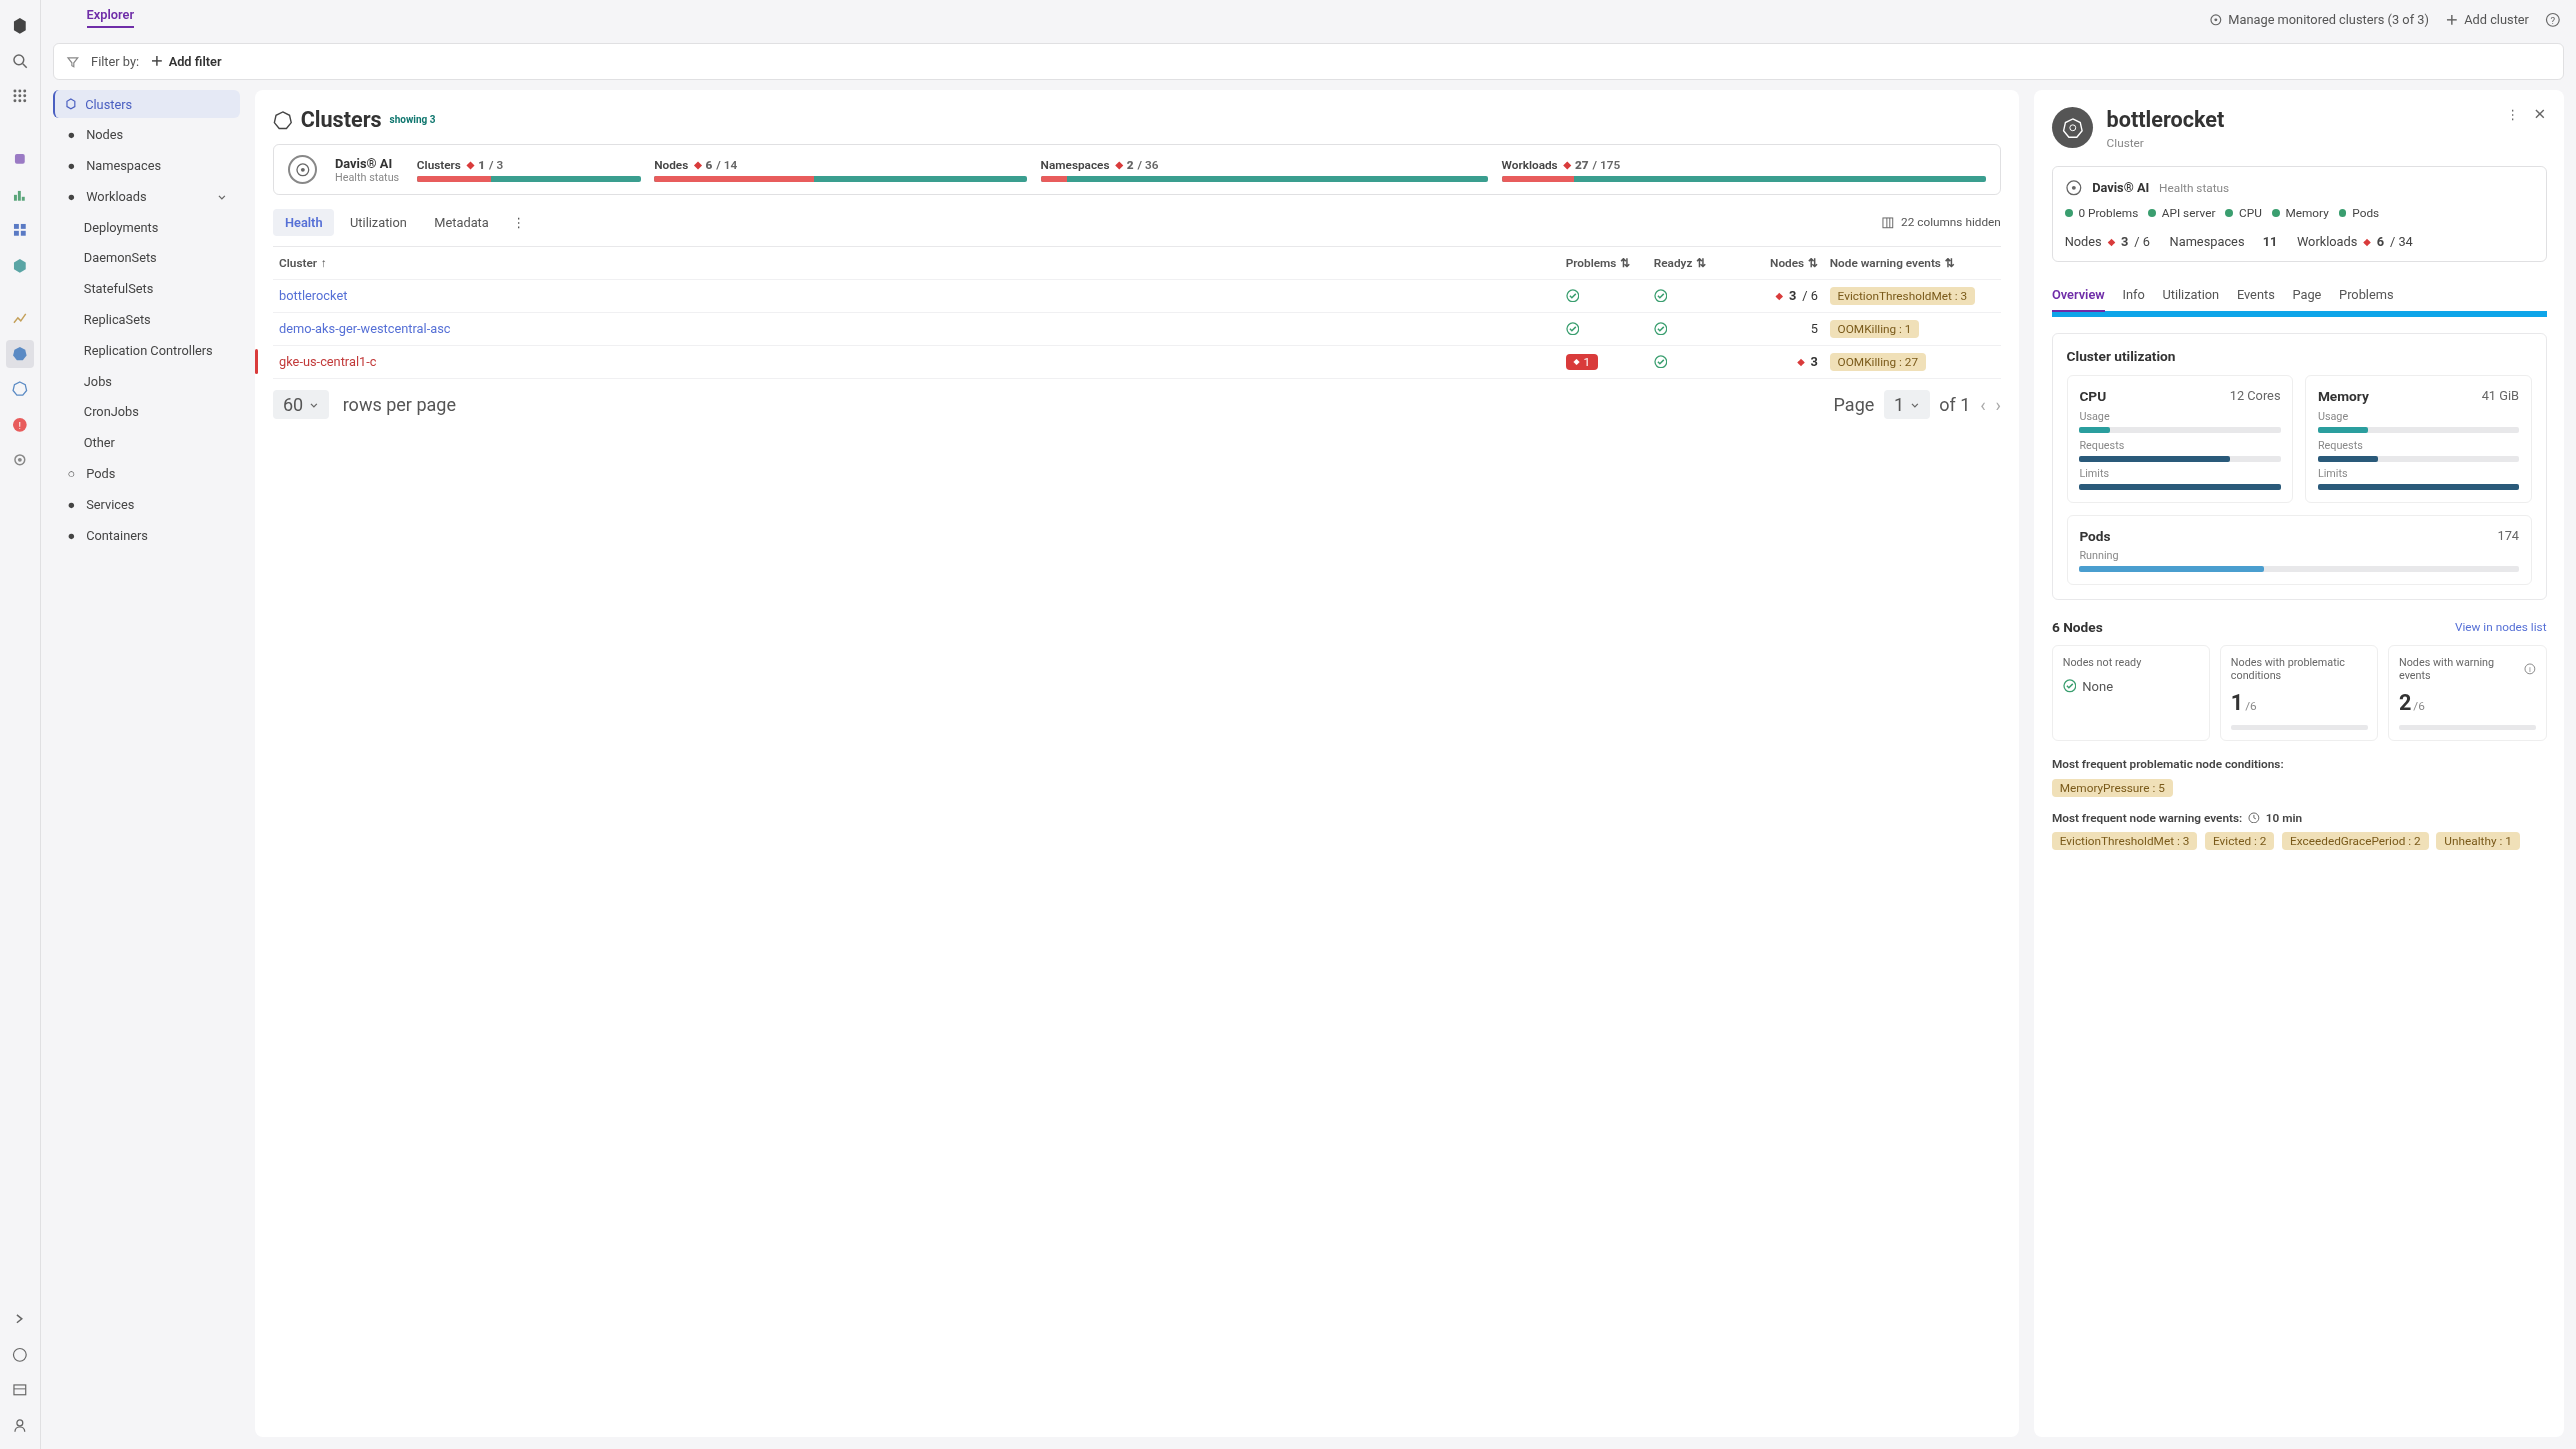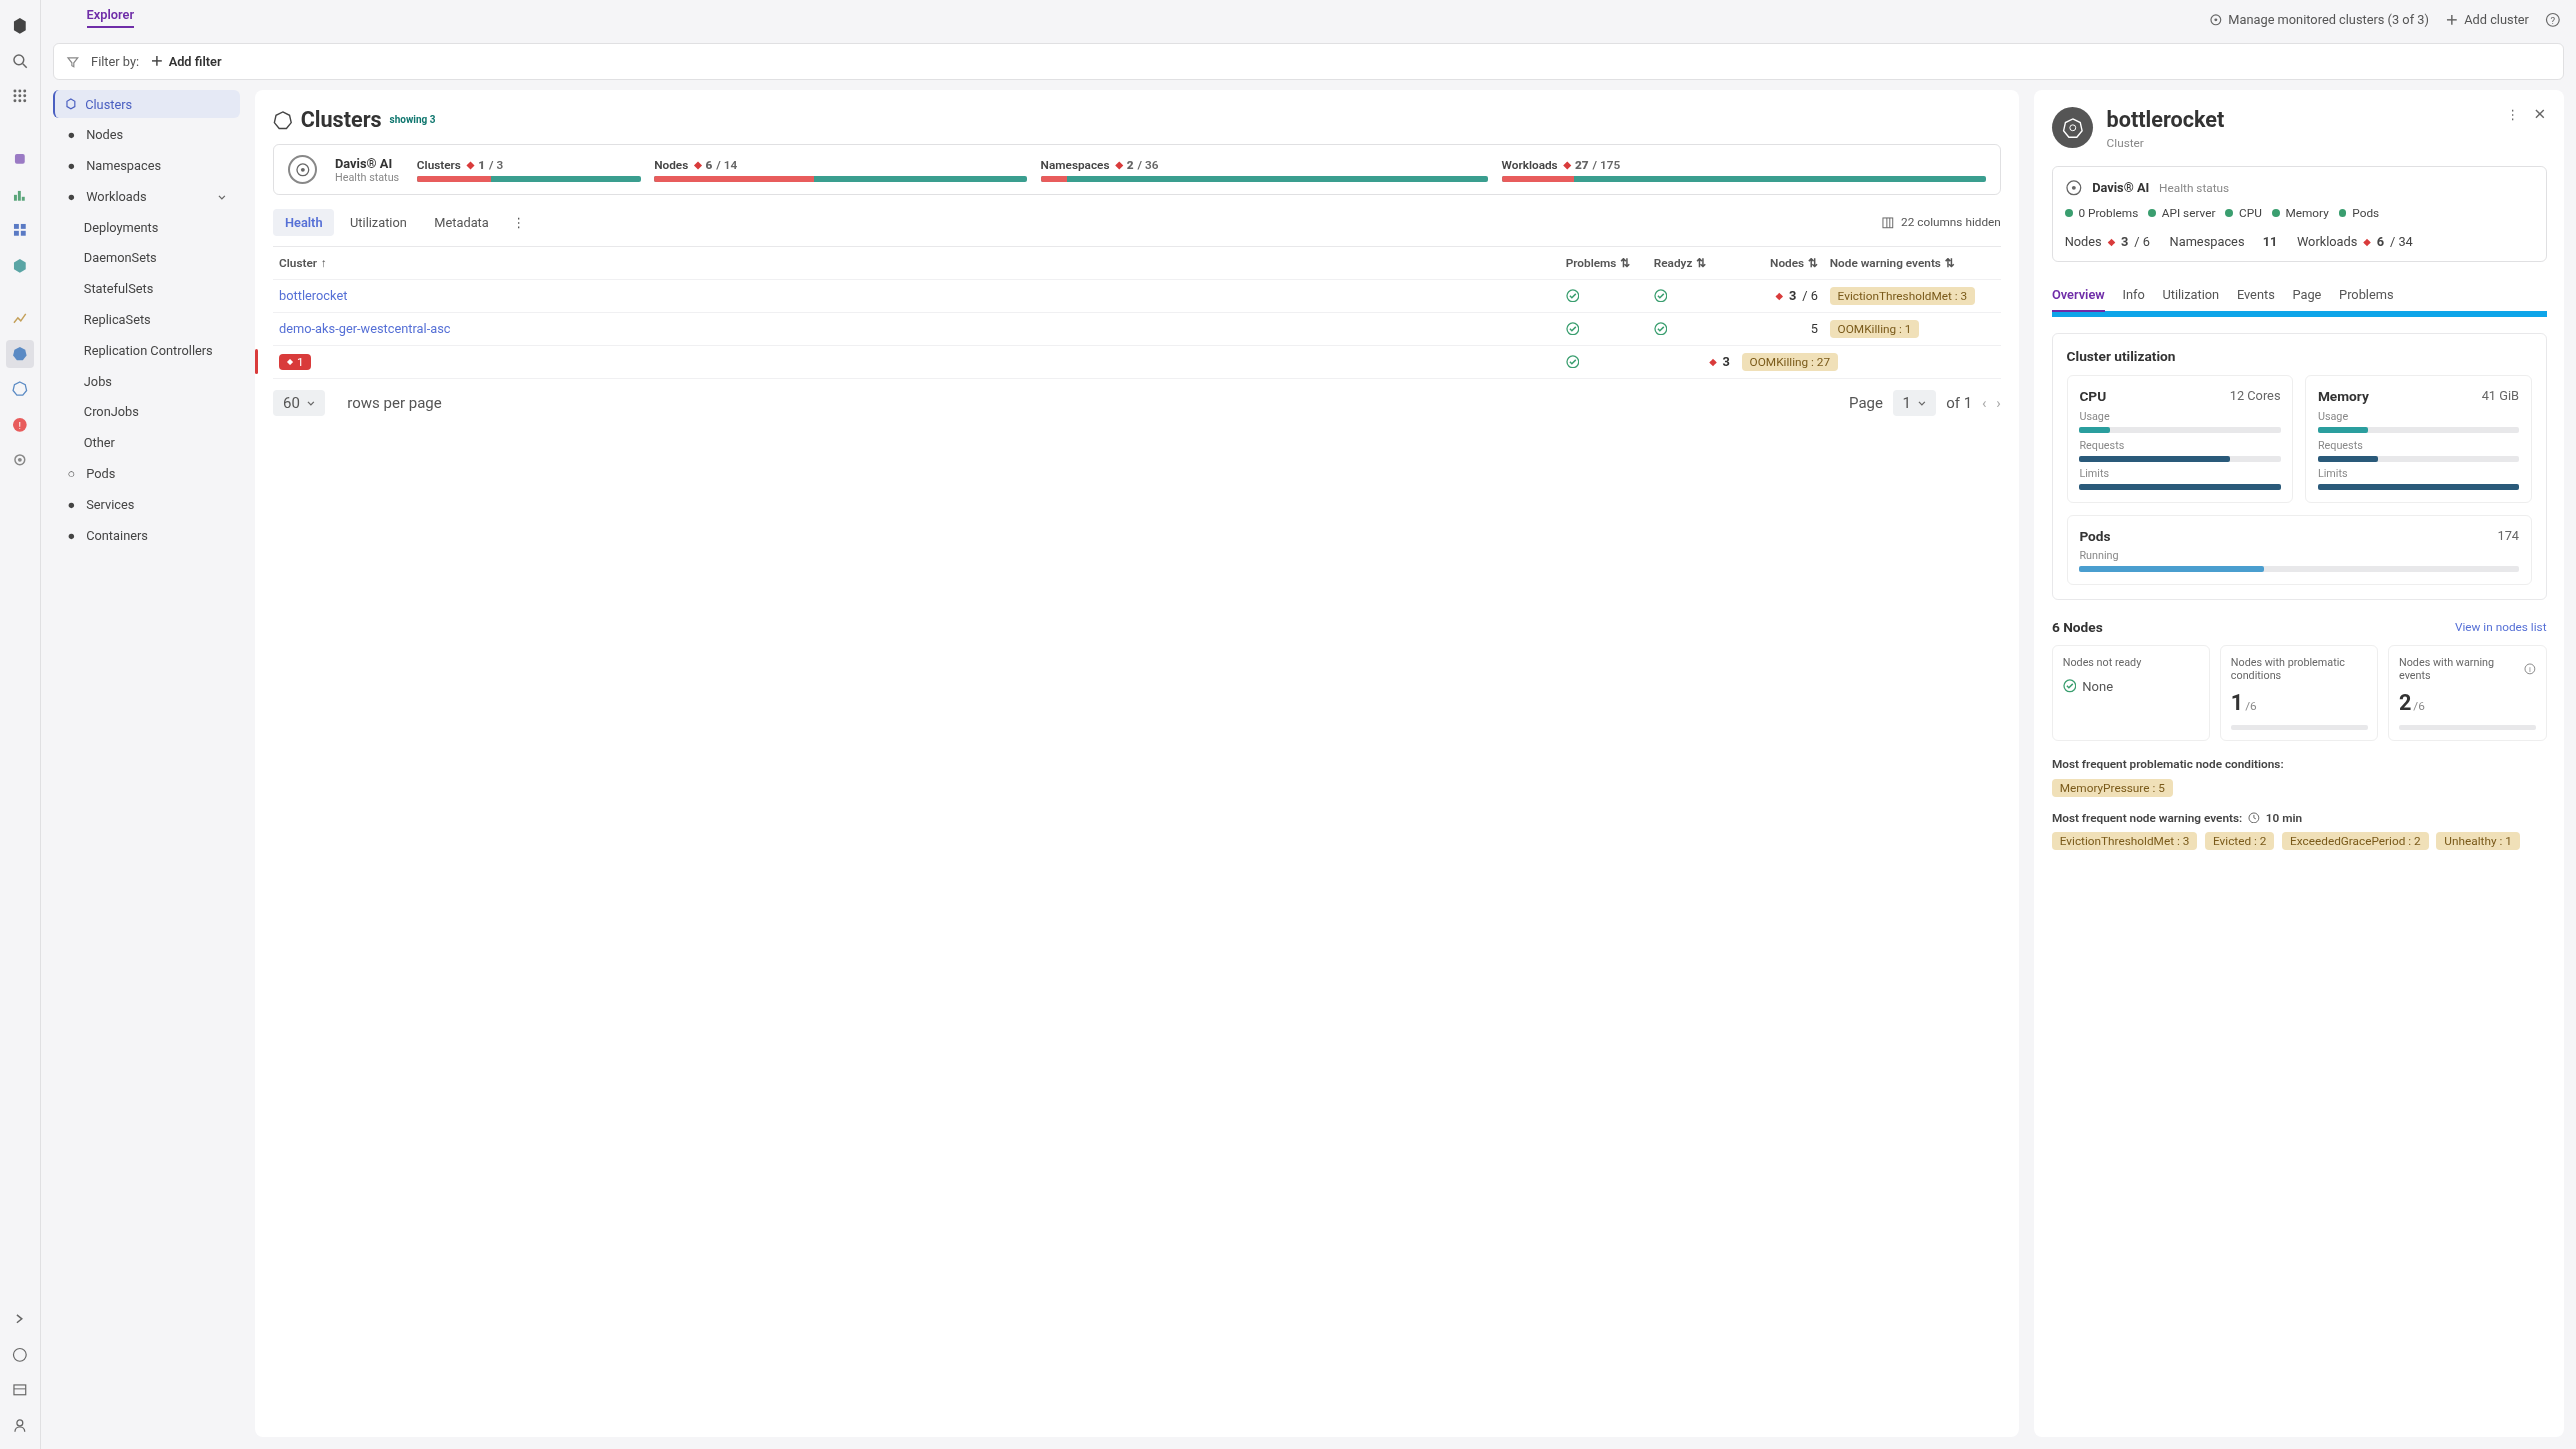--- a/index.html
+++ b/index.html
@@ -65,21 +65,21 @@
 .cell.num { justify-content: flex-end; }
 .cell.link { color: #5670d6; cursor: pointer; }
 .cell.link.red { color: #c23a3a; }
 .row-alert { position: relative; }
 .row-alert::before { content: ""; position: absolute; left: -17.7px; top: 3.9px; bottom: 3.9px; width: 2.9px; background: #d93b3b; border-radius: 2px; }
 .ok-ico { color: #3a9e6f; }
 .pill { background: #f0e0b8; color: #7a5a1a; padding: 2px 7.9px; border-radius: 3.9px; font-size: 11.8px; white-space: nowrap; }
 .pill-red { background: #d93b3b; color: #fff; padding: 1px 7.9px; border-radius: 3.9px; font-size: 11.8px; display: inline-flex; align-items: center; gap: 3.9px; }
 .pill-red::before { content: "◆"; font-size: 7.9px; }
 
-.pager { display: flex; align-items: center; gap: 22px; margin-top: 11.8px; font-size: 15px; color: #555; }
+.pager { display: flex; align-items: center; gap: 14px; margin-top: 11.8px; font-size: 18px; color: #555; }
 .pg-sel { background: #eef0f2; border-radius: 3.9px; padding: 3.9px 9.8px; display: inline-flex; align-items: center; gap: 5.9px; cursor: pointer; }
 .pager-right { margin-left: auto; display: flex; align-items: center; gap: 9.8px; }
 
 
 .right { width: 530px; background: #fff; border-radius: 7.9px; padding: 17.7px; display: flex; flex-direction: column; overflow-y: auto; }
 .r-head { display: flex; align-items: flex-start; gap: 13.7px; }
 .r-ico { width: 41px; height: 41px; border-radius: 50%; background: #555; display: flex; align-items: center; justify-content: center; color: #fff; }
 .r-title { font-size: 21.6px; font-weight: 700; }
 .r-sub { font-size: 11.8px; color: #888; margin-top: 3.9px; }
 .r-actions { margin-left: auto; display: flex; gap: 13.7px; color: #666; }
@@ -536,20 +536,21 @@
               </div>
             <div class="cell num">
                 <span>5</span>
               </div>
             <div class="cell">
                 <span class="pill">OOMKilling : 1</span>
               </div>
           </div>
 
           <div class="tbl-row row-alert">
+            <div class="cell link red">gke-us-central1-c</div>
             <div class="cell">
                 <span class="pill-red">
                   <span>1</span>
                 </span>
               </div>
             <div class="cell">
                 <span class="ok-ico">
                   <svg width="13.7" height="13.7" viewBox="0 0 14 14">
                     <circle cx="7" cy="7" r="6" fill="none" stroke="#3a9e6f" stroke-width="1.3"></circle>
                     <path d="M4 7l2 2 4-4" fill="none" stroke="#3a9e6f" stroke-width="1.5"></path>

